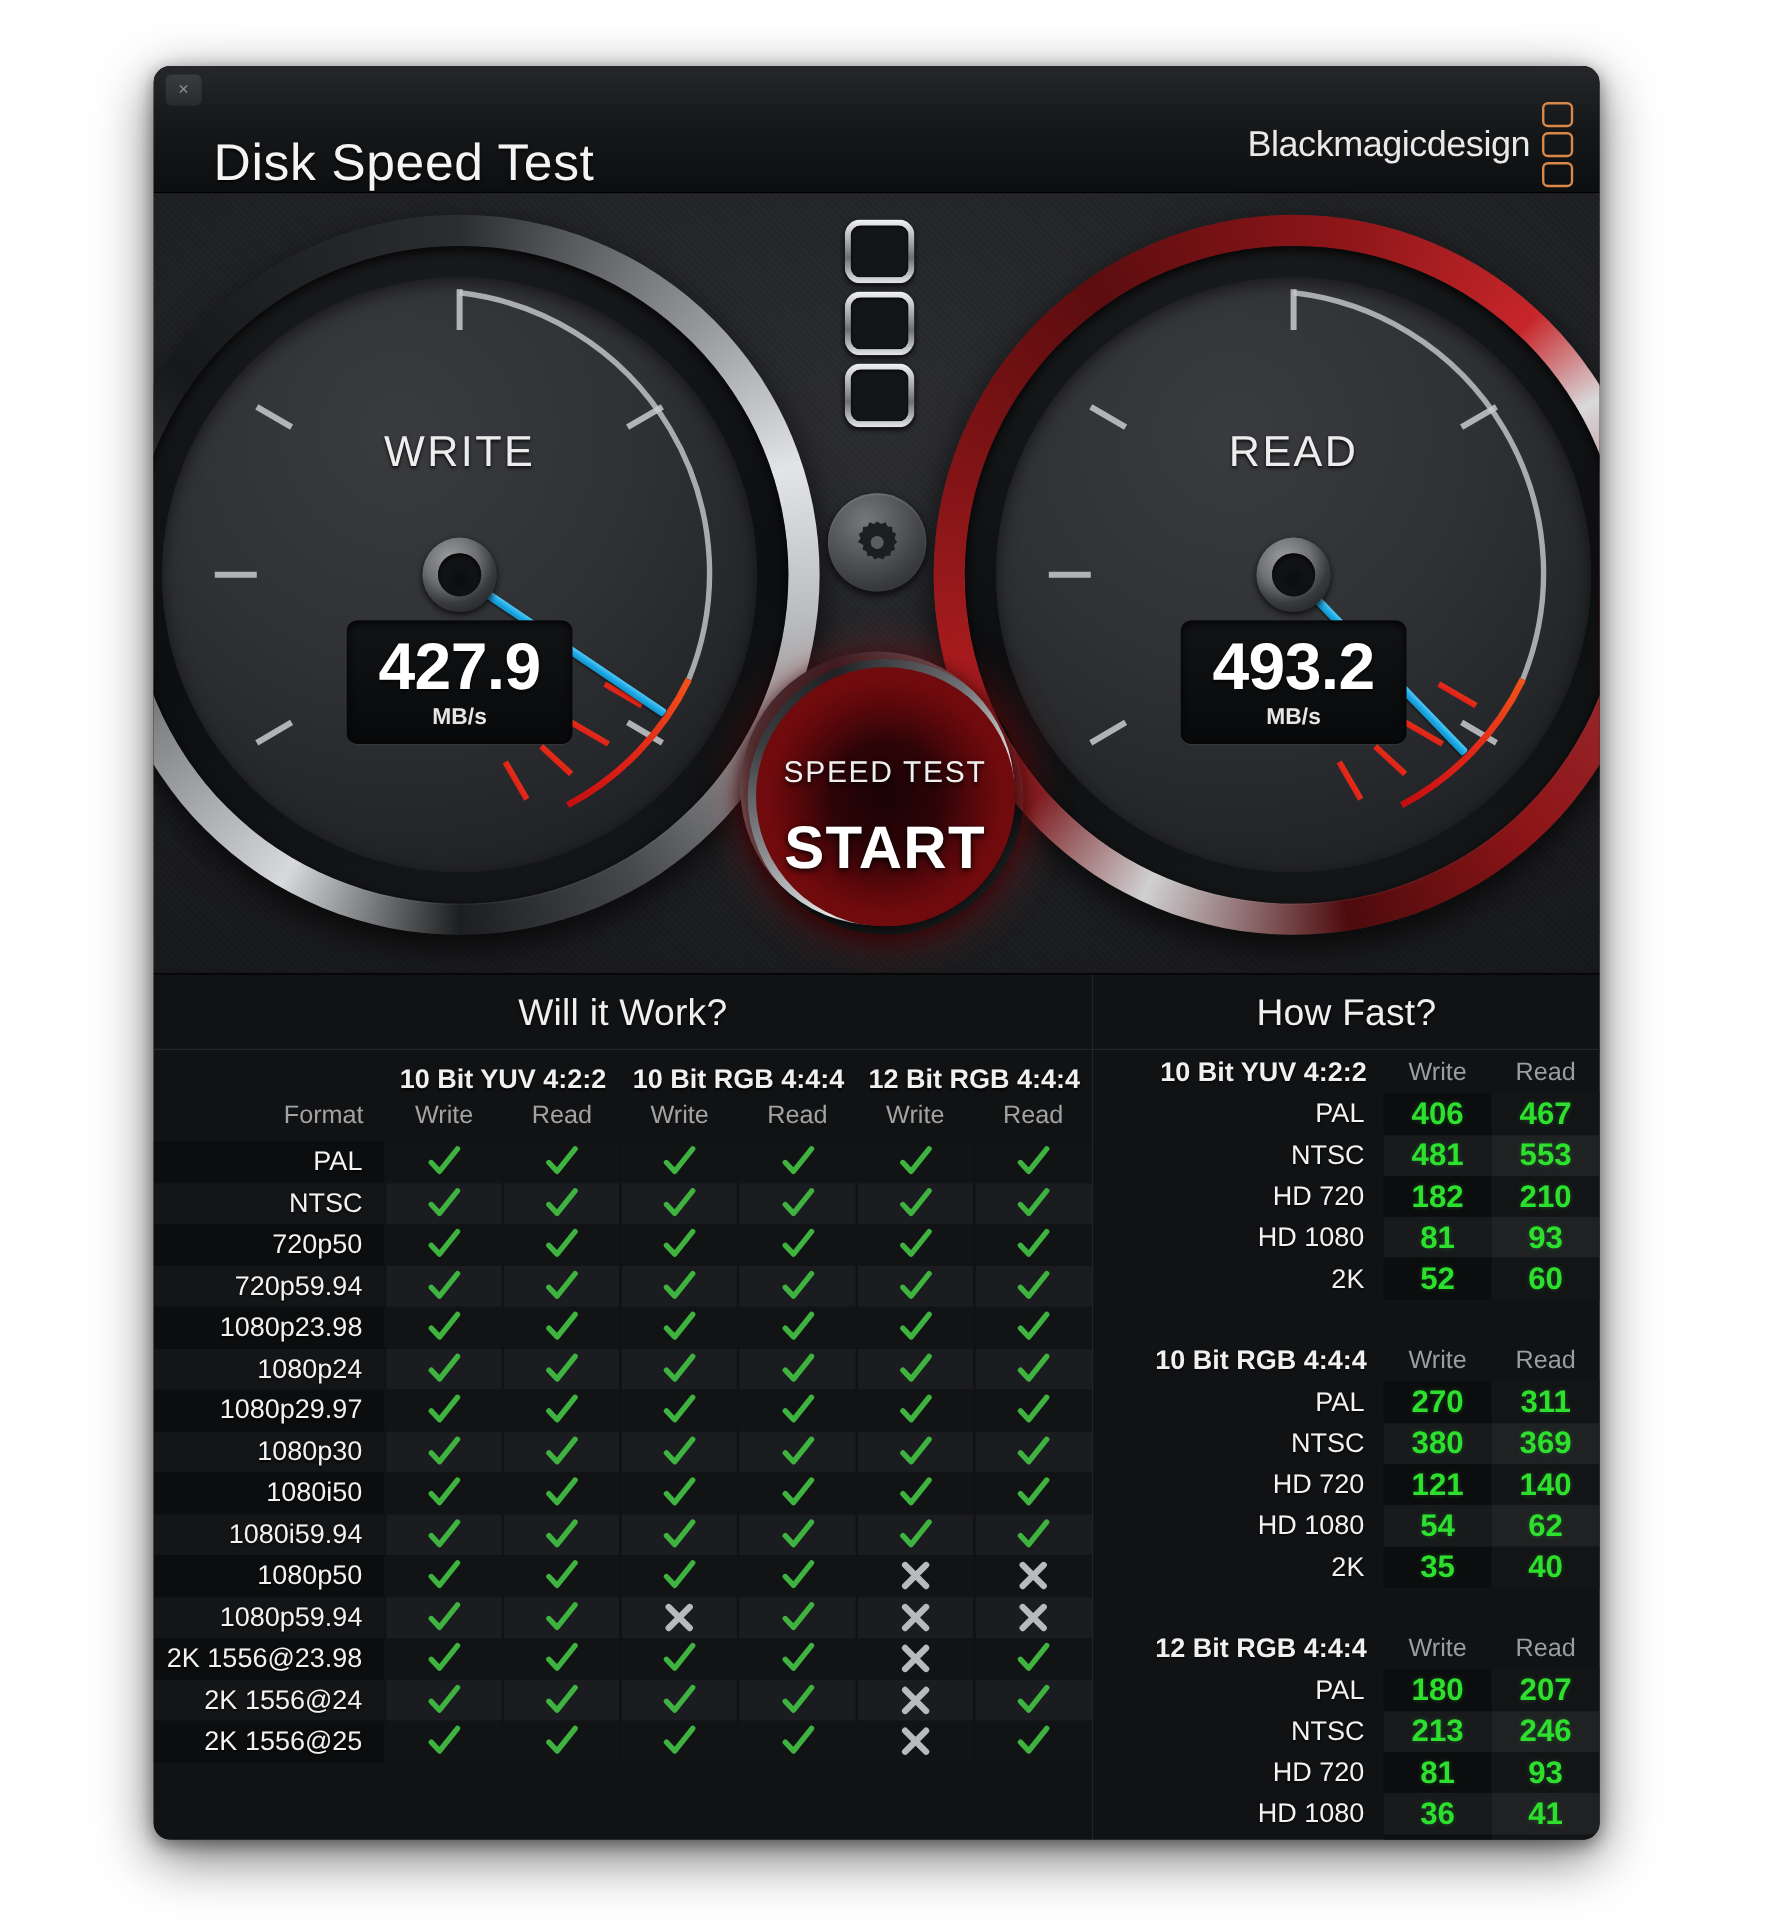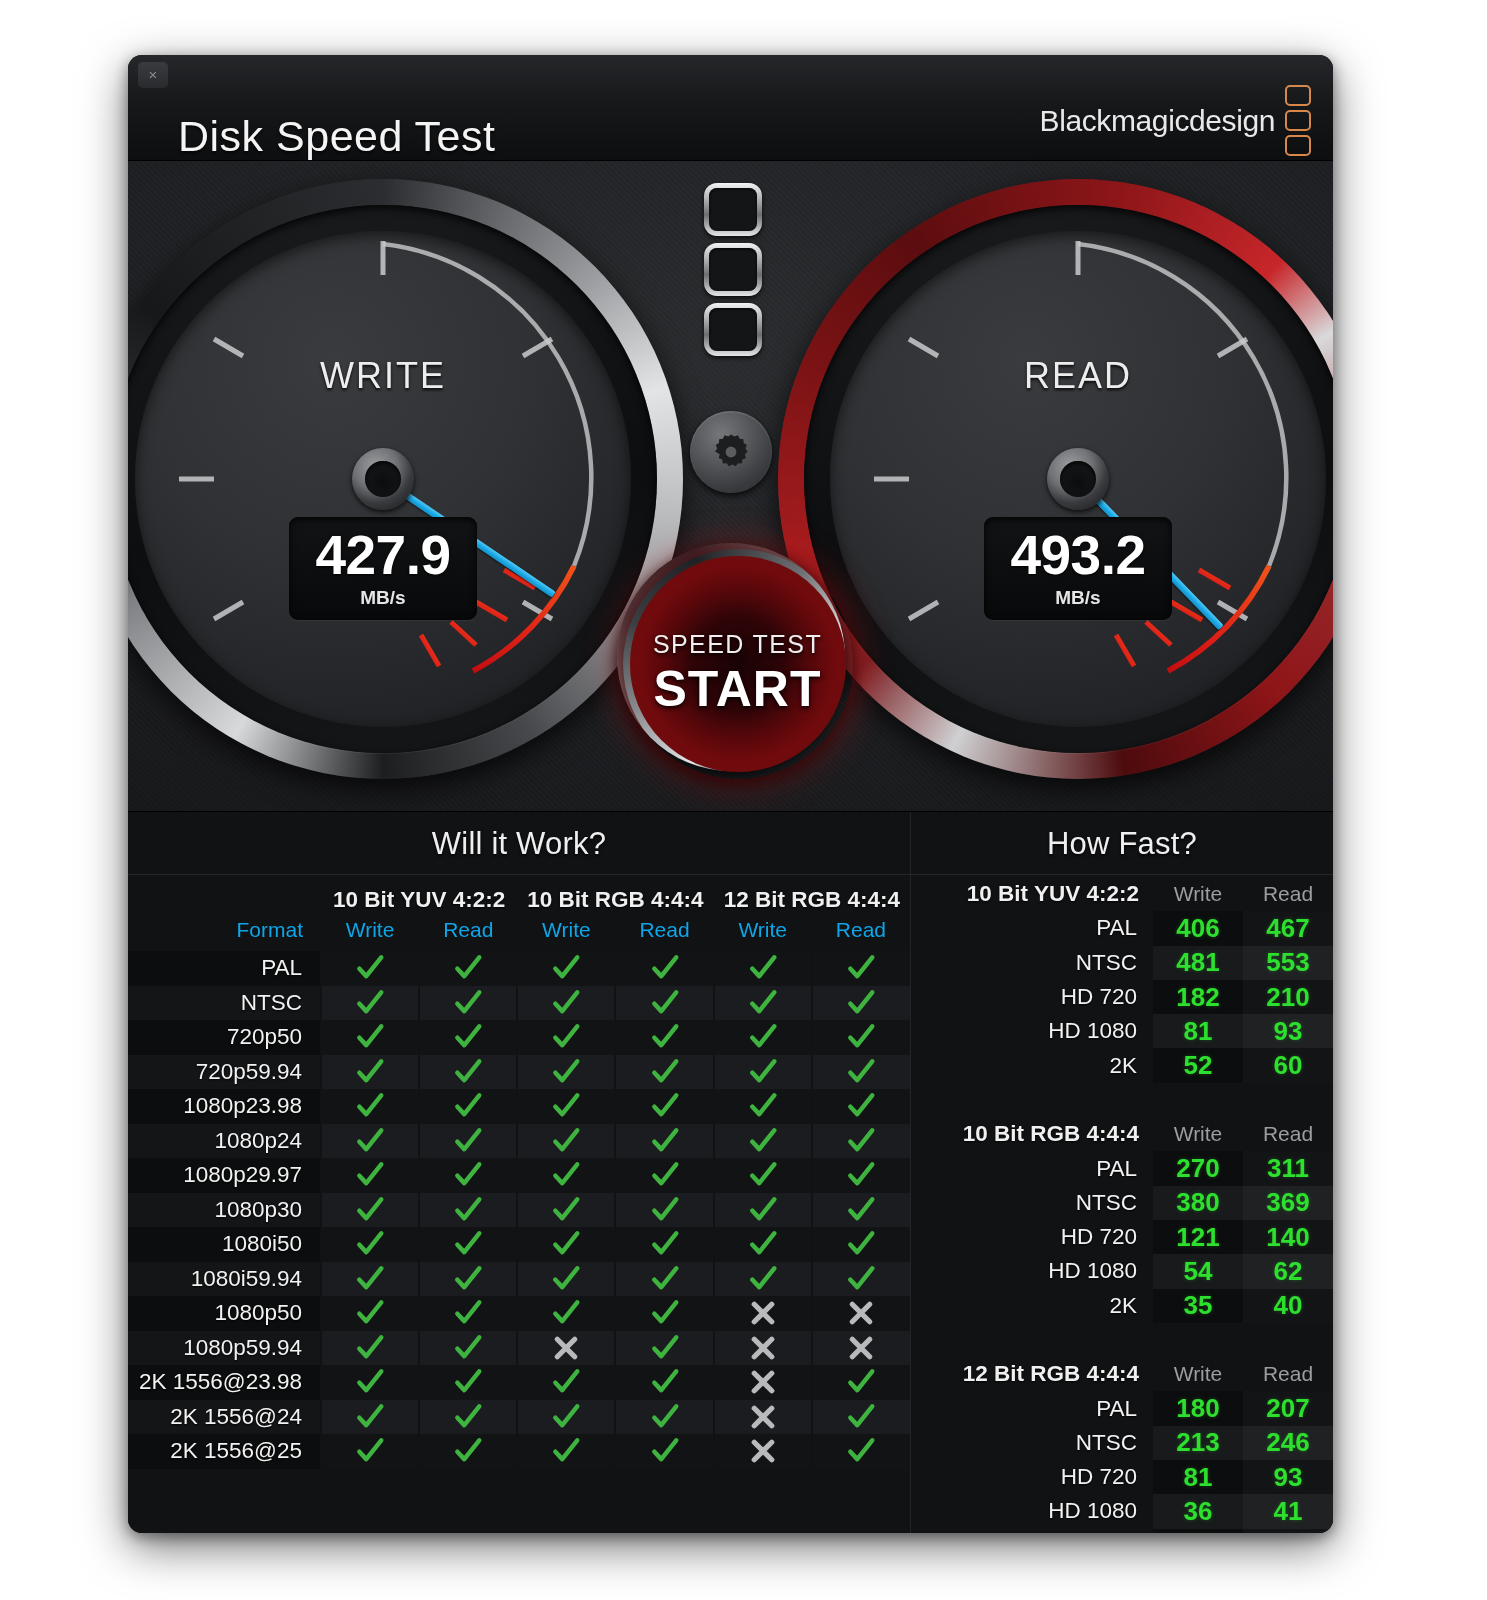--- a/index.html
+++ b/index.html
@@ -176,21 +176,21 @@
   .start-ring{
     position:absolute;left:50%;top:382px;margin-left:-114px;
     width:228px;height:228px;border-radius:50%;
     background:conic-gradient(from 200deg,#e6e7e9 0deg,#8b8d90 40deg,#3c3d40 90deg,#202124 140deg,#6e7073 200deg,#e3e4e6 240deg,#9a9c9f 300deg,#434447 340deg,#e6e7e9 360deg);
     box-shadow:0 5px 16px rgba(0,0,0,.85);
   }
   .start-txt{
     position:absolute;left:0;right:0;top:74px;text-align:center;pointer-events:none;
   }
   .start-txt .l1{font-size:25px;color:#efefef;letter-spacing:1.4px;text-shadow:0 2px 4px rgba(0,0,0,.9);}
-  .start-txt .l2{font-size:50px;font-weight:bold;color:#fff;letter-spacing:1px;text-shadow:0 2px 5px rgba(0,0,0,.95);margin-top:1px;}
+  .start-txt .l2{font-size:50px;font-weight:bold;color:#fff;letter-spacing:1px;text-shadow:0 2px 5px rgba(0,0,0,.95);margin-top:18px;}
 
   
   .bottom{
     position:relative;display:flex;
     height:723px;
     background:#111214;
     border-top:1px solid #000;
   }
   .tbl-left{width:782px;position:relative;}
   .tbl-right{flex:1;position:relative;border-left:1px solid #232427;}
@@ -204,21 +204,21 @@
   
   .wt{width:100%;border-collapse:collapse;table-layout:fixed;}
   .wt col.c-fmt{width:193px;}
   .wt th,.wt td{padding:0;}
   .wt .grp th{
     font-size:22.5px;font-weight:bold;color:#f0f0f0;
     padding:12px 0 2px;text-align:center;
     text-shadow:0 1px 2px rgba(0,0,0,.9);
   }
   .wt .sub th{
-    font-size:21px;font-weight:normal;color:#0ea5e9;
+    font-size:21px;font-weight:normal;color:#a3a3a3;
     padding:3px 0 9px;text-align:center;
   }
   .wt .sub th.fmt{text-align:right;padding-right:18px;}
   .wt tbody tr{height:34.5px;}
   .wt tbody td{text-align:center;font-size:0;}
   .wt tbody td.fmt{
     text-align:right;padding-right:18px;
     font-size:22.5px;color:#f2f2f2;
     background:#0c0d0e;
     text-shadow:0 1px 2px rgba(0,0,0,.9);

